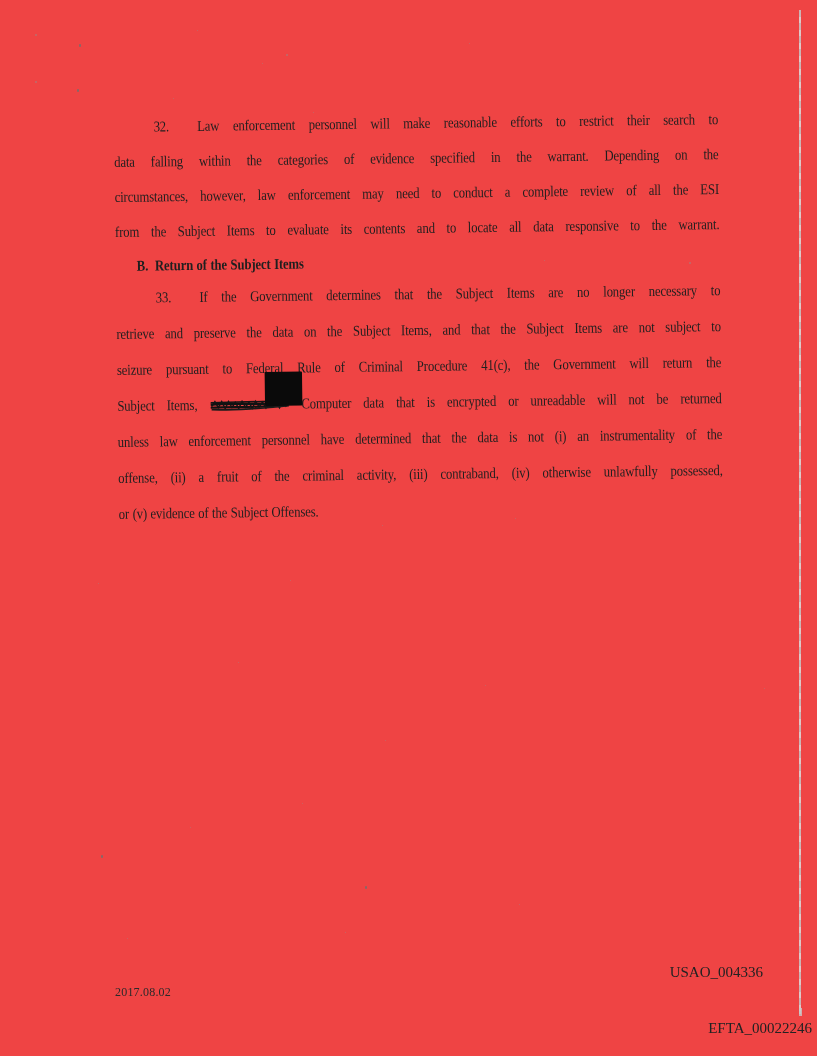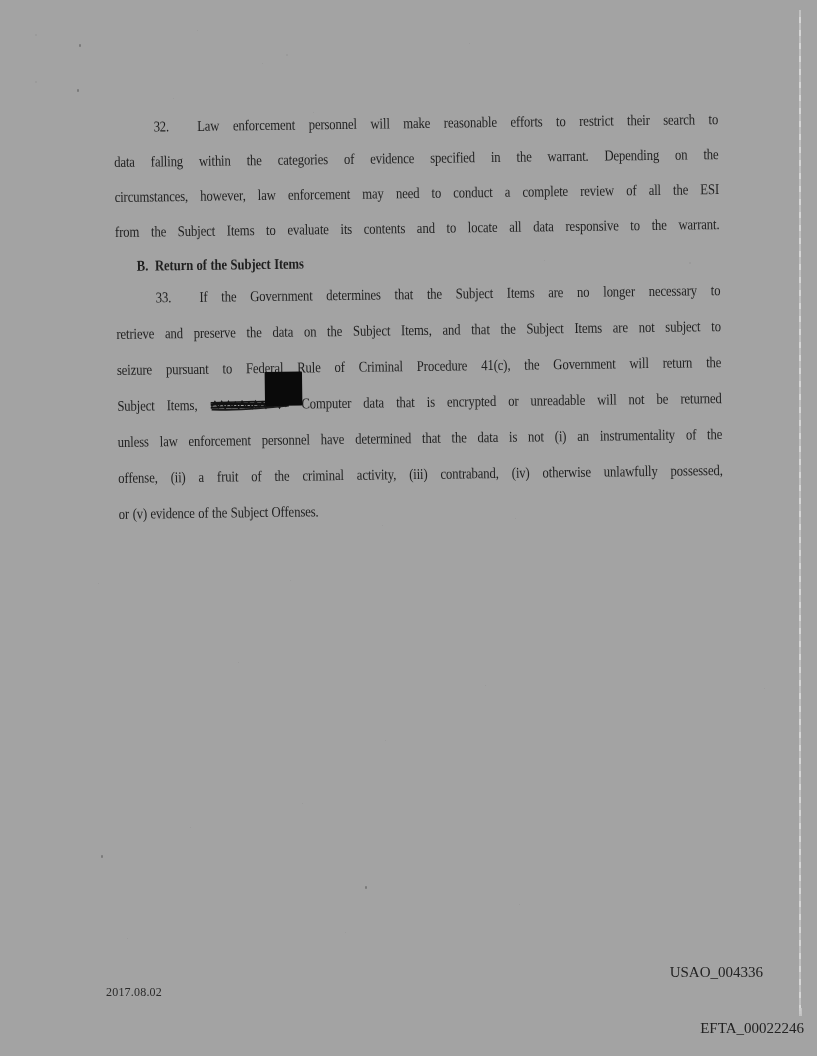--- a/index.html
+++ b/index.html
@@ -1,17 +1,17 @@
 <!DOCTYPE html>
 <html><head>
 <meta charset="utf-8">
 <style>
   html,body{margin:0;padding:0;background:#e8e8e8;}
   .page{
-    position:relative;width:817px;height:1056px;background:#a3a3a3;
+    position:relative;width:817px;height:1056px;background:#ef4444;
     overflow:hidden;font-family:"Liberation Serif","DejaVu Serif",serif;color:#1f1f1f;
   }
   
   .scan-line{
     position:absolute;left:799px;top:10px;width:2px;height:1004px;
     background:repeating-linear-gradient(180deg,#c6c6c6 0 7px,#dedede 7px 13px);
     opacity:.85;
   }
   .scan-line-end{position:absolute;left:799px;top:1008px;width:3px;height:8px;background:#c9c9c9;opacity:.8;}
   
@@ -38,23 +38,23 @@
     position:absolute;left:0;top:249px;width:712px;height:35px;line-height:35px;
     font-weight:bold;padding-left:25px;box-sizing:border-box;
   }
   .hgap{display:inline-block;width:8px;}
   
   .redaction{position:absolute;left:174px;top:94px;width:44px;height:34px;background:#0a0a0a;border-radius:1px;}
   
   .scribble{display:inline-block;width:94px;height:16px;vertical-align:-3px;}
   
   .page-number{position:absolute;left:0;top:960px;width:817px;text-align:center;font-size:15px;color:#2a2a2a;}
-  .date-stamp{position:absolute;left:106px;top:985px;font-size:12px;color:#2a2a2a;letter-spacing:.2px;}
+  .date-stamp{position:absolute;left:115px;top:985px;font-size:12px;color:#2a2a2a;letter-spacing:.2px;}
   .bates-usao{position:absolute;right:54px;top:964px;font-size:15px;color:#222;}
-  .bates-efta{position:absolute;right:13px;top:1020px;font-size:15px;color:#222;}
+  .bates-efta{position:absolute;right:5px;top:1020px;font-size:15px;color:#222;}
 </style>
 </head>
 <body>
 
 <div class="page">
 
   <div class="scan-line"></div>
   <div class="scan-line-end"></div>
 
   <div class="sp" style="left:35px;top:34px"></div>

